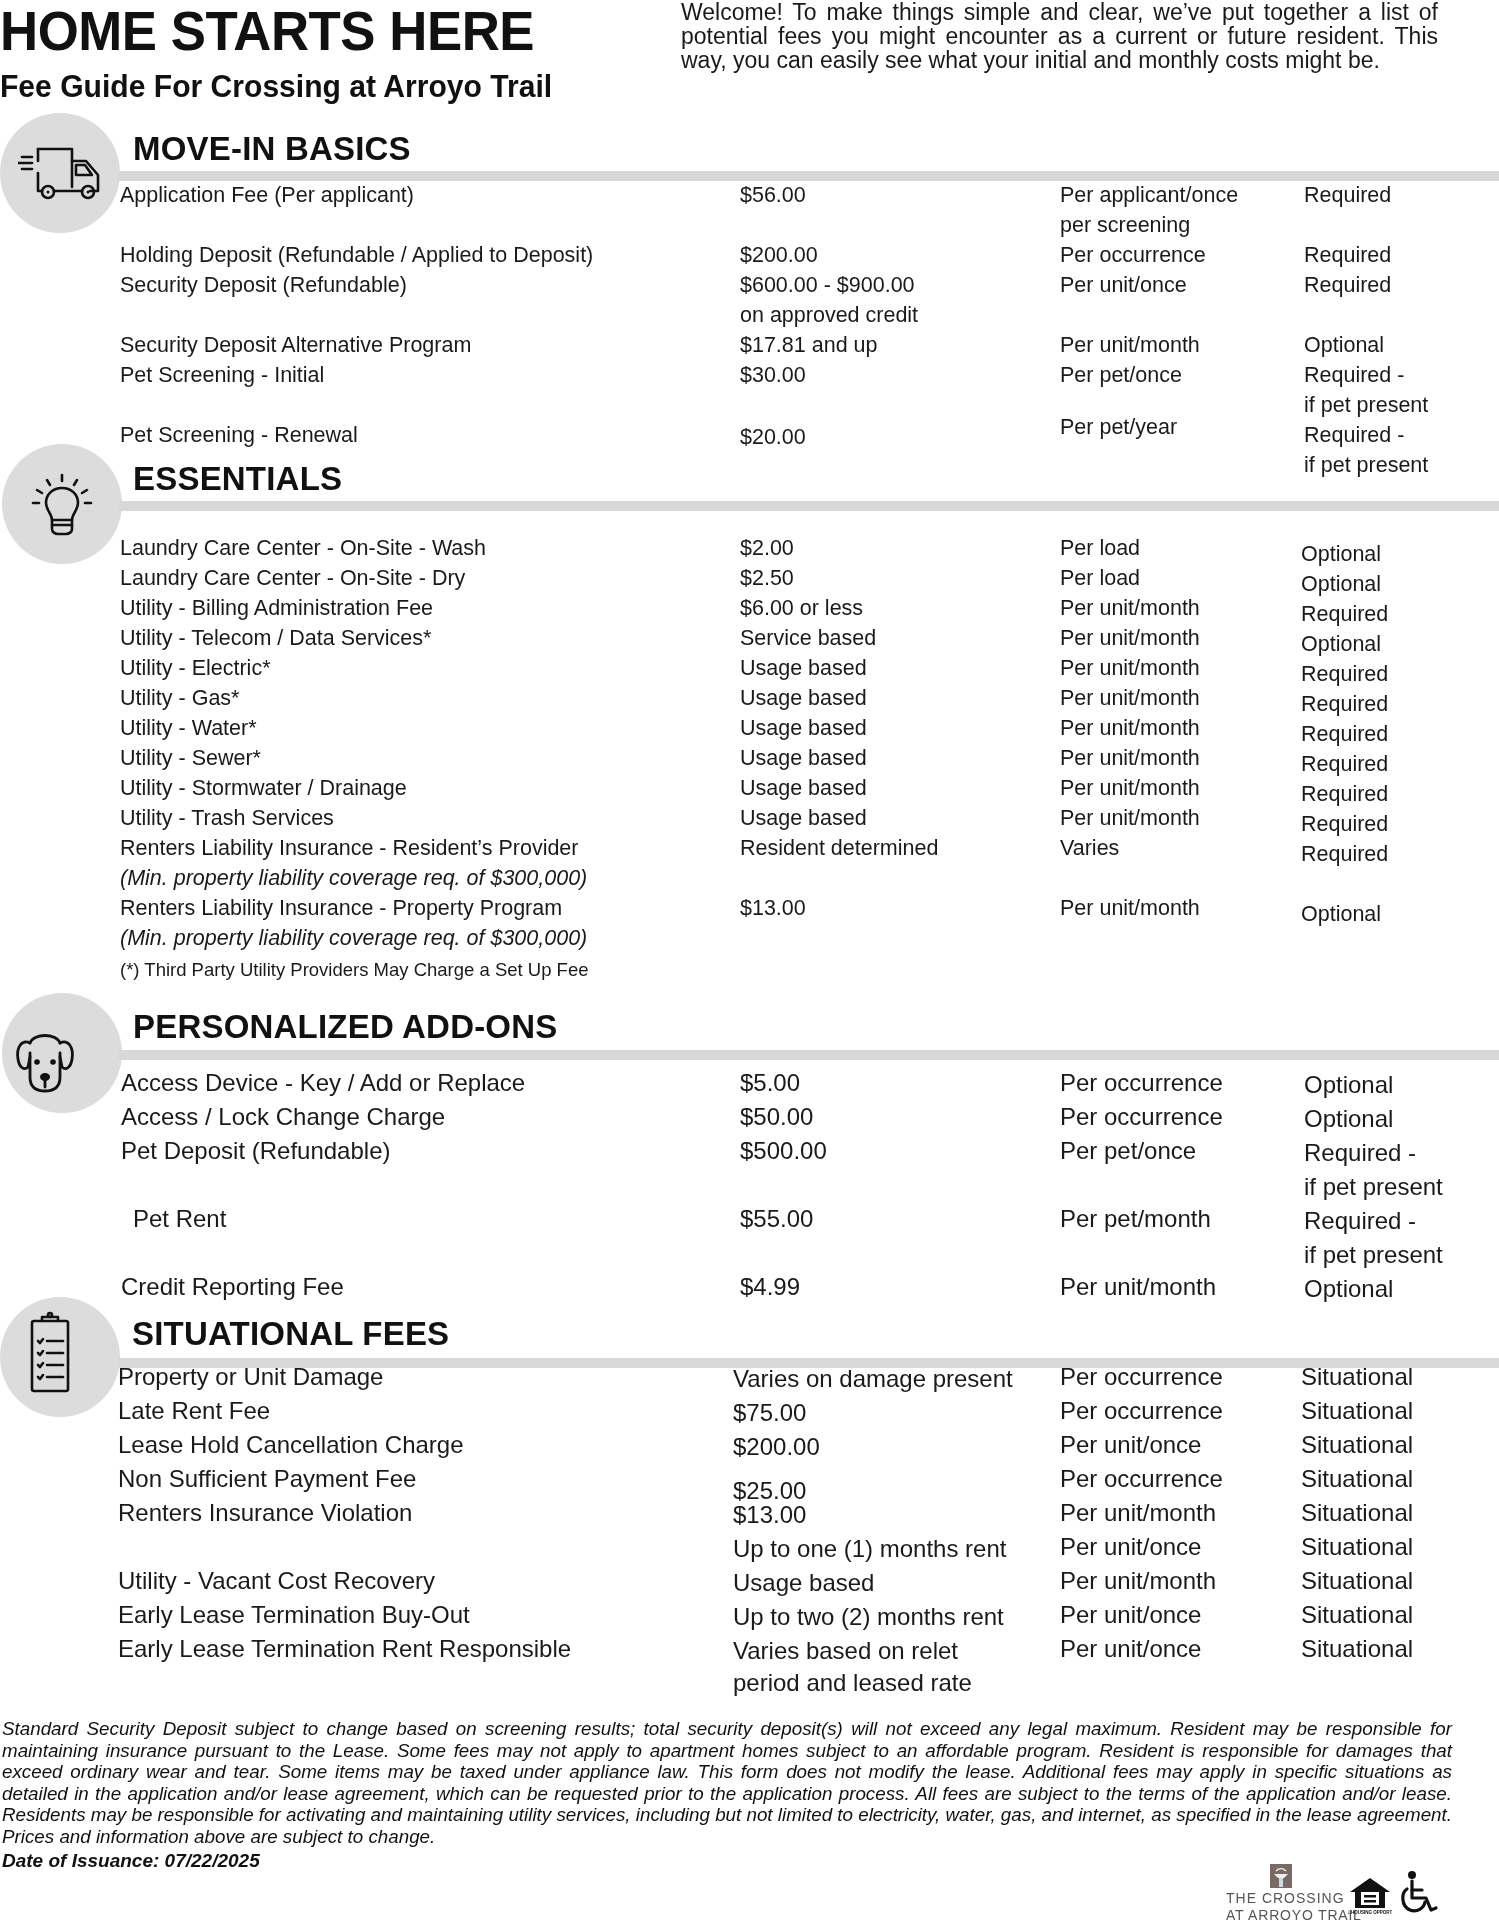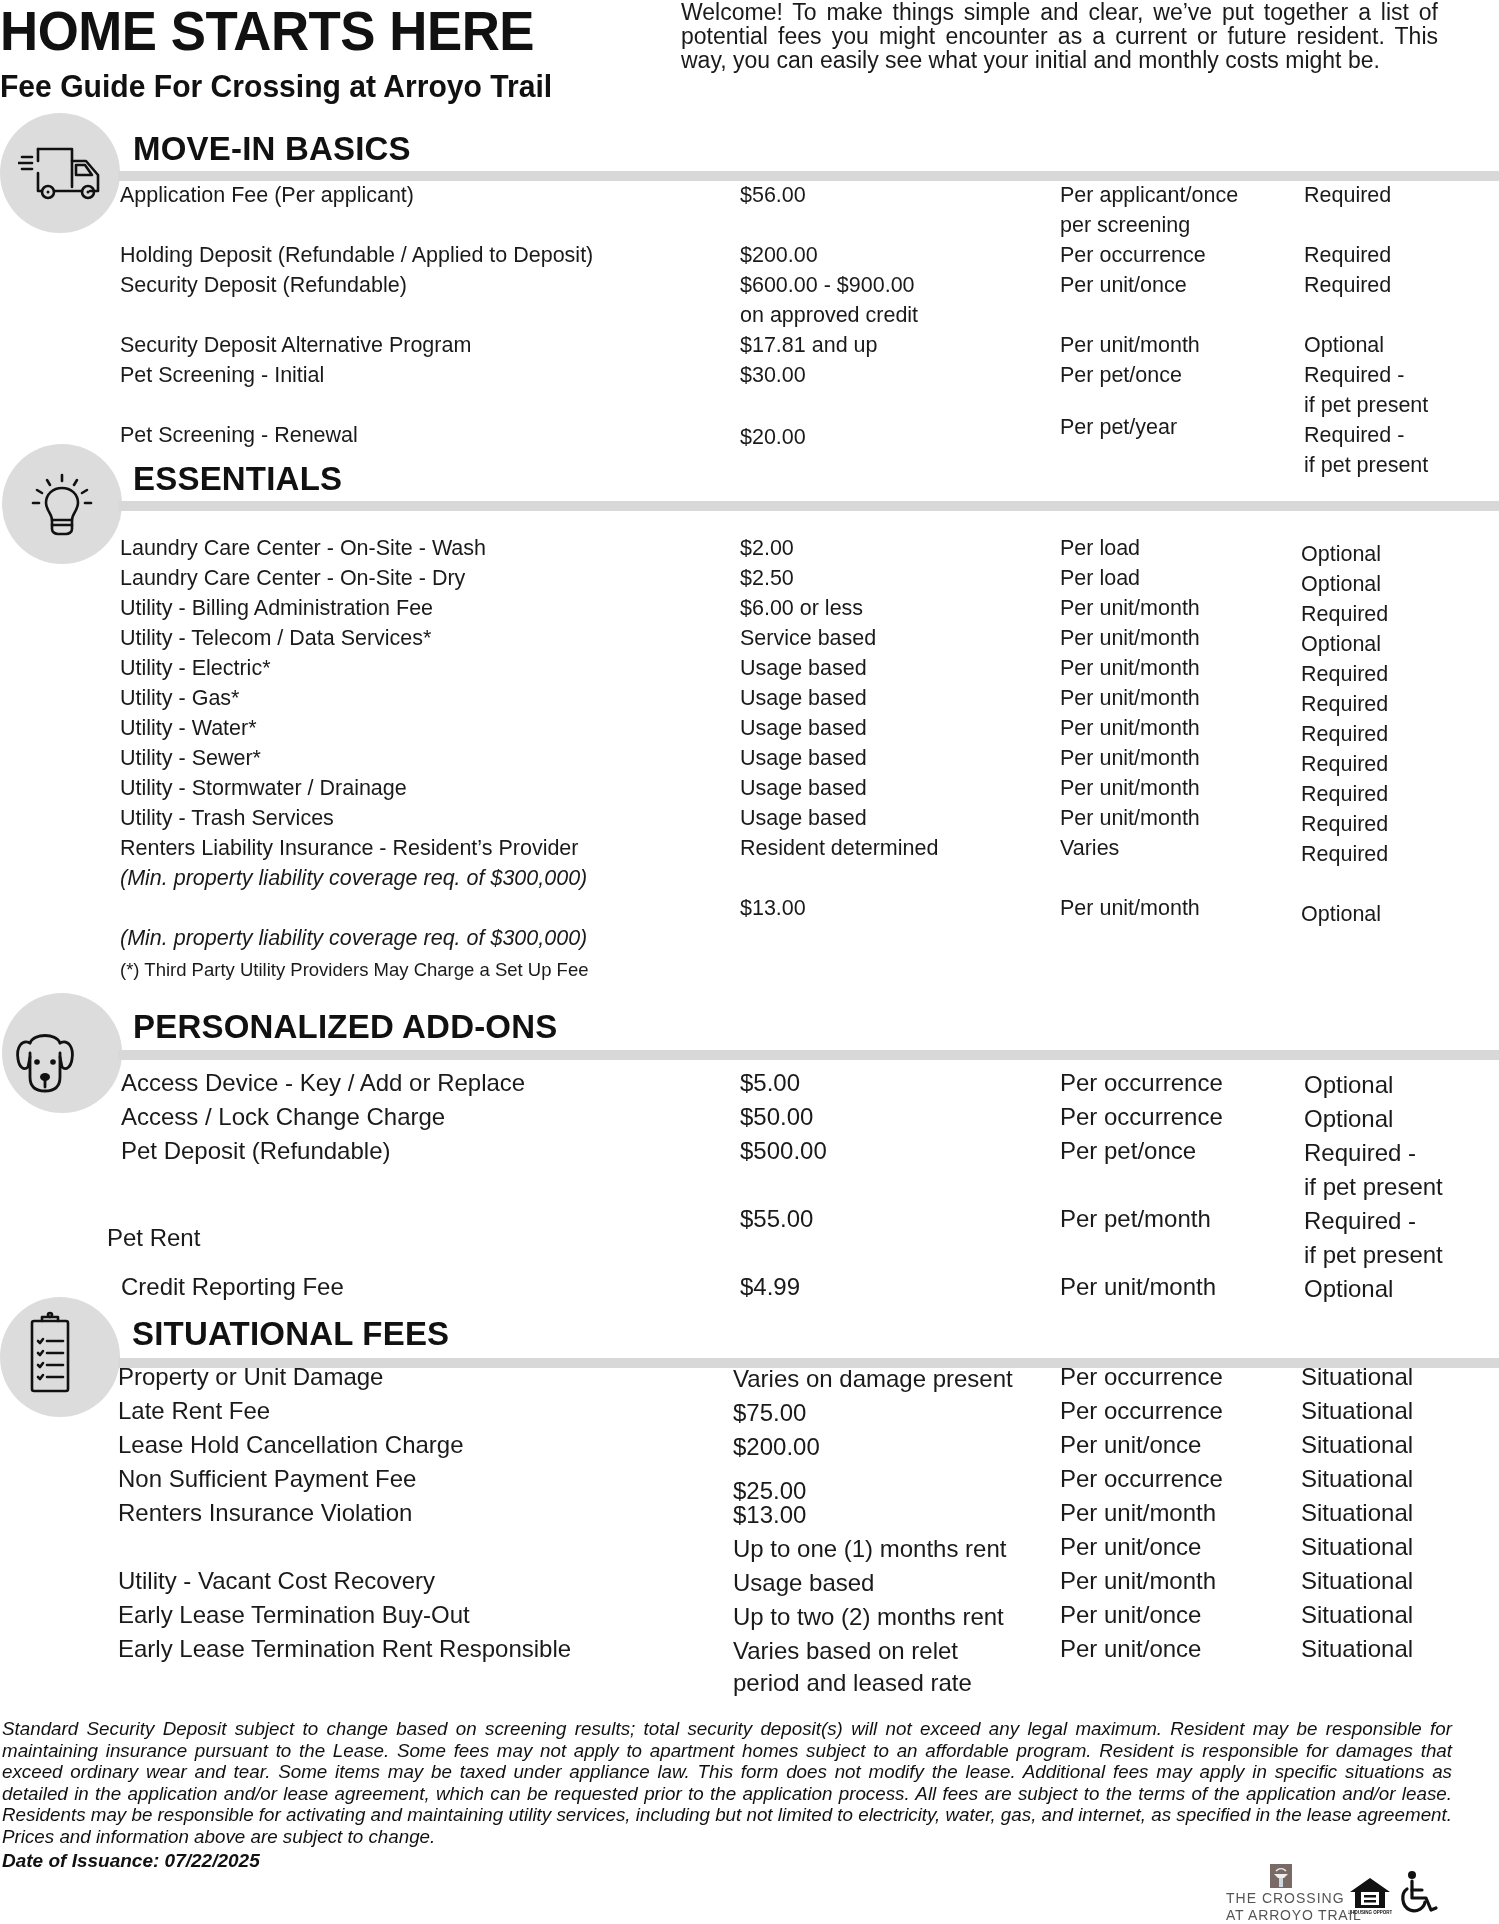--- a/index.html
+++ b/index.html
@@ -178,20 +178,21 @@
       <span class="cell c-req" style="left: 1301px; top: 6px;">Required</span>
     </div>
     <div class="row" style="top: 833px;">
       <span class="cell c-name">Renters Liability Insurance - Resident’s Provider</span>
       <span class="cell c-amt">Resident determined</span>
       <span class="cell c-freq">Varies</span>
       <span class="cell c-req" style="left: 1301px; top: 6px;">Required</span>
       <span class="cell c-name note" style="top: 30px;">(Min. property liability coverage req. of $300,000)</span>
     </div>
     <div class="row" style="top: 893px;">
+      <span class="cell c-name">Renters Liability Insurance - Property Program</span>
       <span class="cell c-amt">$13.00</span>
       <span class="cell c-freq">Per unit/month</span>
       <span class="cell c-req" style="left: 1301px; top: 6px;">Optional</span>
       <span class="cell c-name note" style="top: 30px;">(Min. property liability coverage req. of $300,000)</span>
     </div>
     <div class="abs cell small-note" style="left: 120px; top: 955px;">(*) Third Party Utility Providers May Charge a Set Up Fee</div>
   </div>
 
 <div class="abs sec-circle" style="left:2px;top:993px;">
   <svg class="icon-svg" style="left:12px;top:34px;" width="62" height="68" viewBox="0 0 62 68">
@@ -224,21 +225,21 @@
       <span class="cell c-req big" style="top: 2px;">Optional</span>
     </div>
     <div class="row" style="top: 1134px; text-align: center;">
       <span class="cell c-name big" style="left: 121px;">Pet Deposit (Refundable)</span>
       <span class="cell c-amt big">$500.00</span>
       <span class="cell c-freq big">Per pet/once</span>
       <span class="cell c-req big" style="top: 2px;">Required -</span>
       <span class="cell c-req big" style="top: 36px;">if pet present</span>
     </div>
     <div class="row" style="top: 1202px;">
-      <span class="cell c-name big" style="left: 107px; margin-top: 19px;">Pet Rent</span>
+      <span class="cell c-name big" style="left: 133px;">Pet Rent</span>
       <span class="cell c-amt big">$55.00</span>
       <span class="cell c-freq big">Per pet/month</span>
       <span class="cell c-req big" style="top: 2px;">Required -</span>
       <span class="cell c-req big" style="top: 36px;">if pet present</span>
     </div>
     <div class="row" style="top: 1270px;">
       <span class="cell c-name big" style="left: 121px;">Credit Reporting Fee</span>
       <span class="cell c-amt big">$4.99</span>
       <span class="cell c-freq big">Per unit/month</span>
       <span class="cell c-req big" style="top: 2px;">Optional</span>

